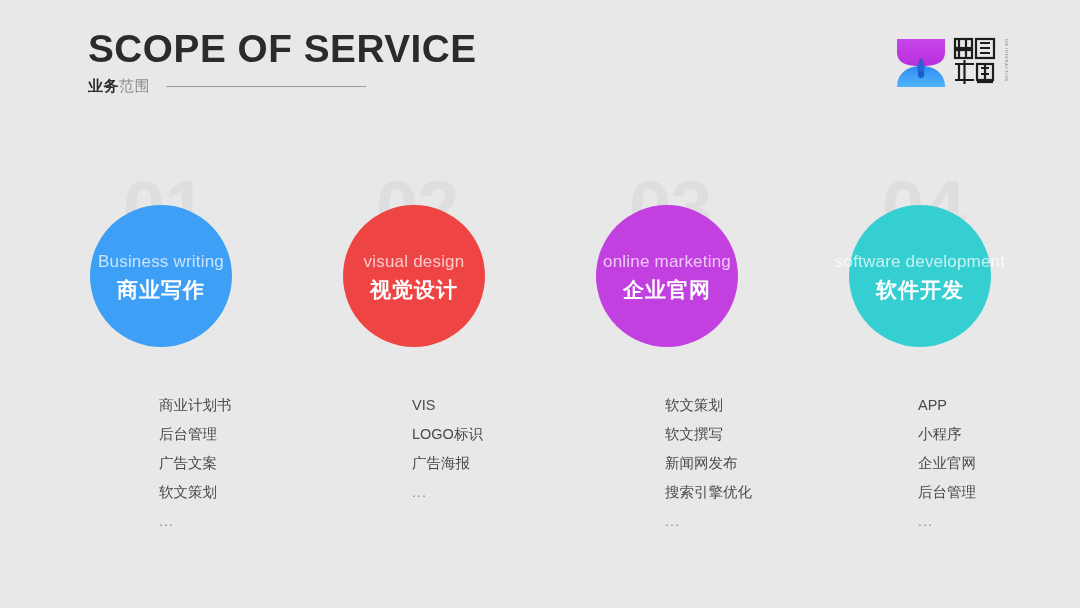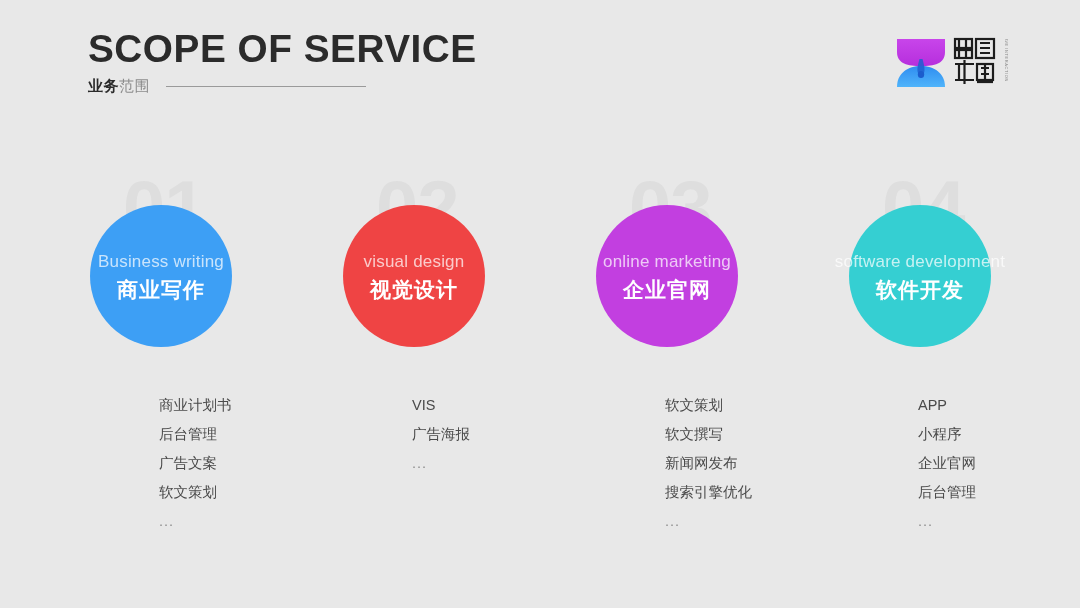--- a/index.html
+++ b/index.html
@@ -249,20 +249,21 @@
     </div>
 
     <div class="col col-1">
       <div class="bignum">02</div>
       <div class="circle" style="background: #ef4444;">
         <div class="circle-en">visual design</div>
         <div class="circle-cn">视觉设计</div>
       </div>
       <div class="list">
         <div class="list-item">VIS</div>
+        <div class="list-item">LOGO标识</div>
         <div class="list-item">广告海报</div>
         <div class="list-item ellipsis">...</div>
       </div>
     </div>
 
     <div class="col col-2">
       <div class="bignum">03</div>
       <div class="circle" style="background: rgb(194, 63, 224);">
         <div class="circle-en">online marketing</div>
         <div class="circle-cn">企业官网</div>

